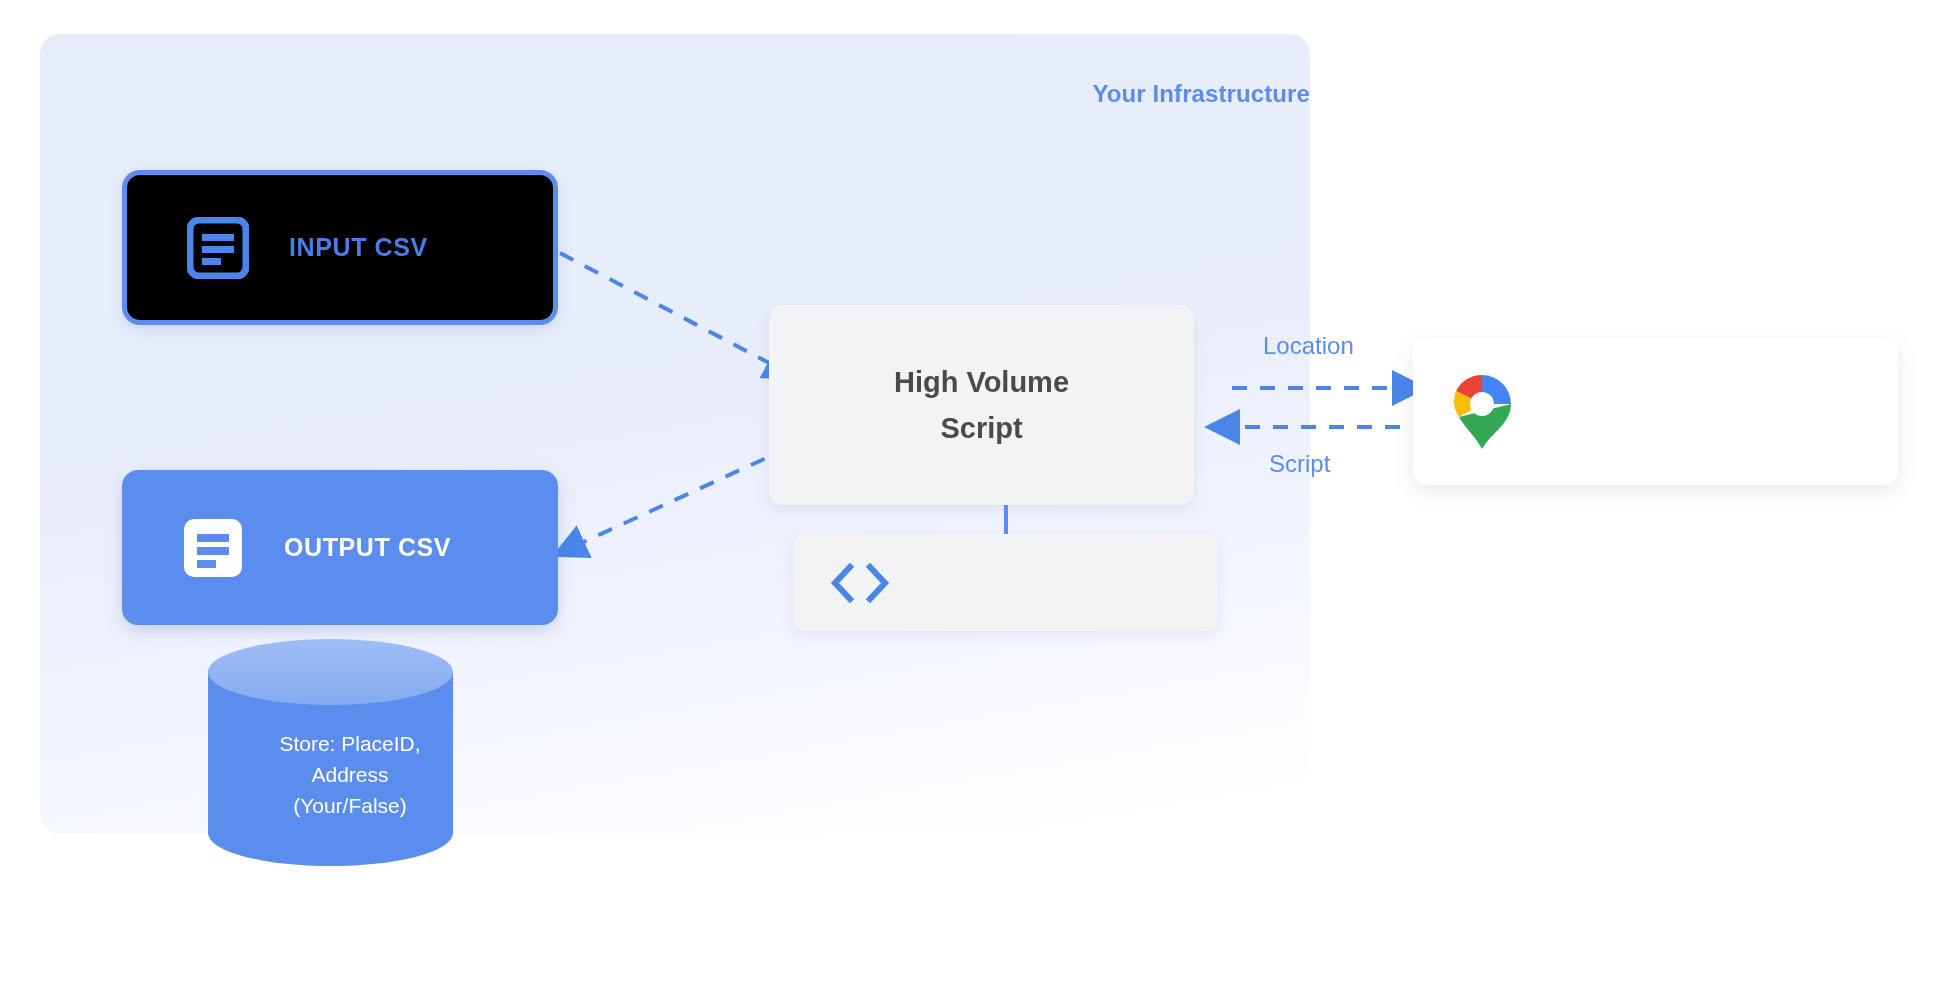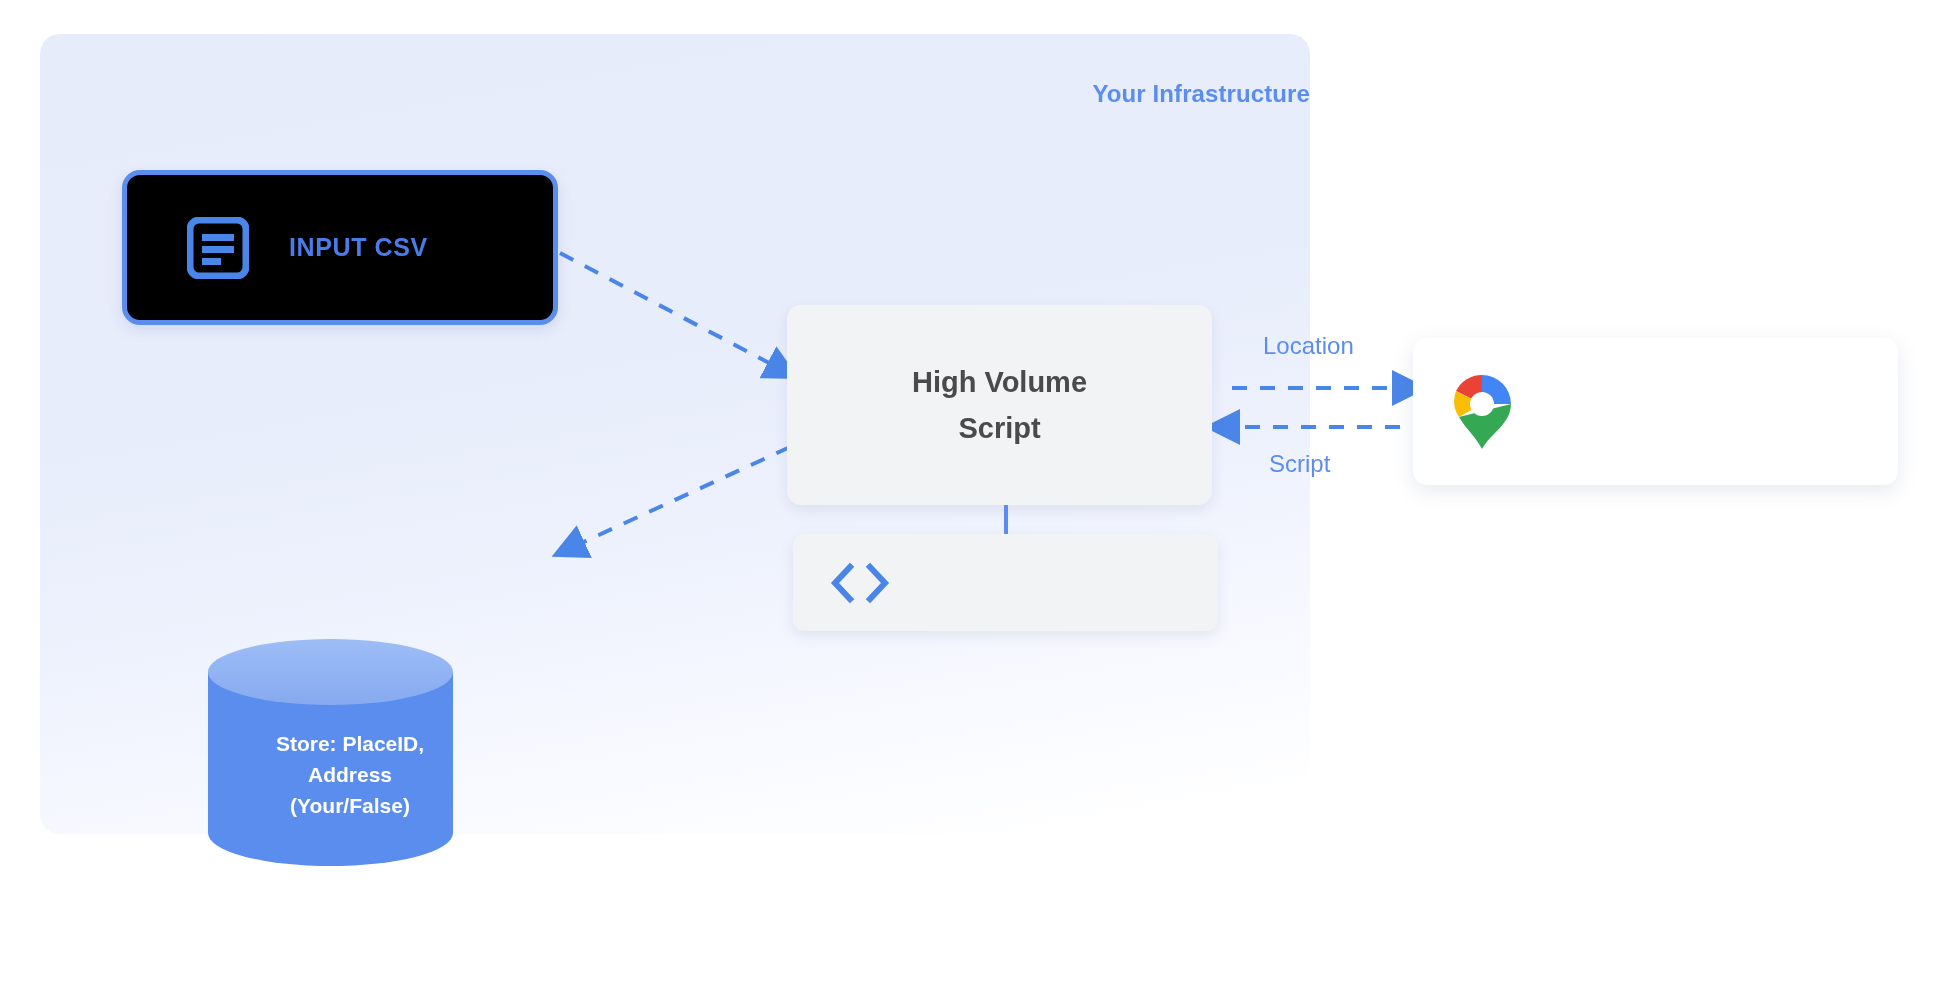--- a/index.html
+++ b/index.html
@@ -93,21 +93,21 @@
     color: #ffffff;
     letter-spacing: .6px;
     margin-left: 40px;
   }
 
   
   .doc-icon { flex: 0 0 auto; width: 62px; height: 62px; }
 
   
   #script-box {
-    left: 787px;
+    left: 769px;
     top: 305px;
     width: 425px;
     height: 200px;
     background: #f1f3f4;
     border-radius: 14px;
     flex-direction: column;
     justify-content: center;
     box-shadow: 0 5px 14px rgba(90,110,150,.13);
   }
   #script-box .line {
@@ -186,21 +186,21 @@
     width: 245px;
     height: 227px;
   }
   #db-text {
     position: absolute;
     left: 208px;
     top: 728px;
     width: 284px;
     text-align: center;
     font-size: 21px;
-    font-weight: bold;
+    font-weight: normal;
     color: #ffffff;
     line-height: 31px;
   }
 
   
   #edges {
     position: absolute;
     left: 0; top: 0;
     width: 1954px; height: 988px;
     pointer-events: none;
@@ -234,20 +234,29 @@
   <div class="card" id="input-csv">
     <svg class="doc-icon" viewBox="0 0 62 62">
       <rect x="3" y="3" width="56" height="56" rx="9" fill="none" stroke="#4a86e8" stroke-width="7"></rect>
       <rect x="15" y="17" width="32" height="7" fill="#4a86e8"></rect>
       <rect x="15" y="29" width="32" height="7" fill="#4a86e8"></rect>
       <rect x="15" y="41" width="19" height="7" fill="#4a86e8"></rect>
     </svg>
     <span class="lbl">INPUT CSV</span>
   </div>
 
+  <div class="card" id="output-csv">
+    <svg class="doc-icon" viewBox="0 0 62 62">
+      <rect x="2" y="2" width="58" height="58" rx="10" fill="#ffffff"></rect>
+      <rect x="15" y="17" width="32" height="8" fill="#5b8def"></rect>
+      <rect x="15" y="30" width="32" height="8" fill="#5b8def"></rect>
+      <rect x="15" y="43" width="19" height="8" fill="#5b8def"></rect>
+    </svg>
+    <span class="lbl">OUTPUT CSV</span>
+  </div>
 
   <div class="card" id="script-box">
     <div class="line">High Volume</div>
     <div class="line">Script</div>
   </div>
 
   <div id="script-connector"></div>
 
   <div class="card" id="library-box">
     <svg id="code-icon" viewBox="0 0 62 44">

